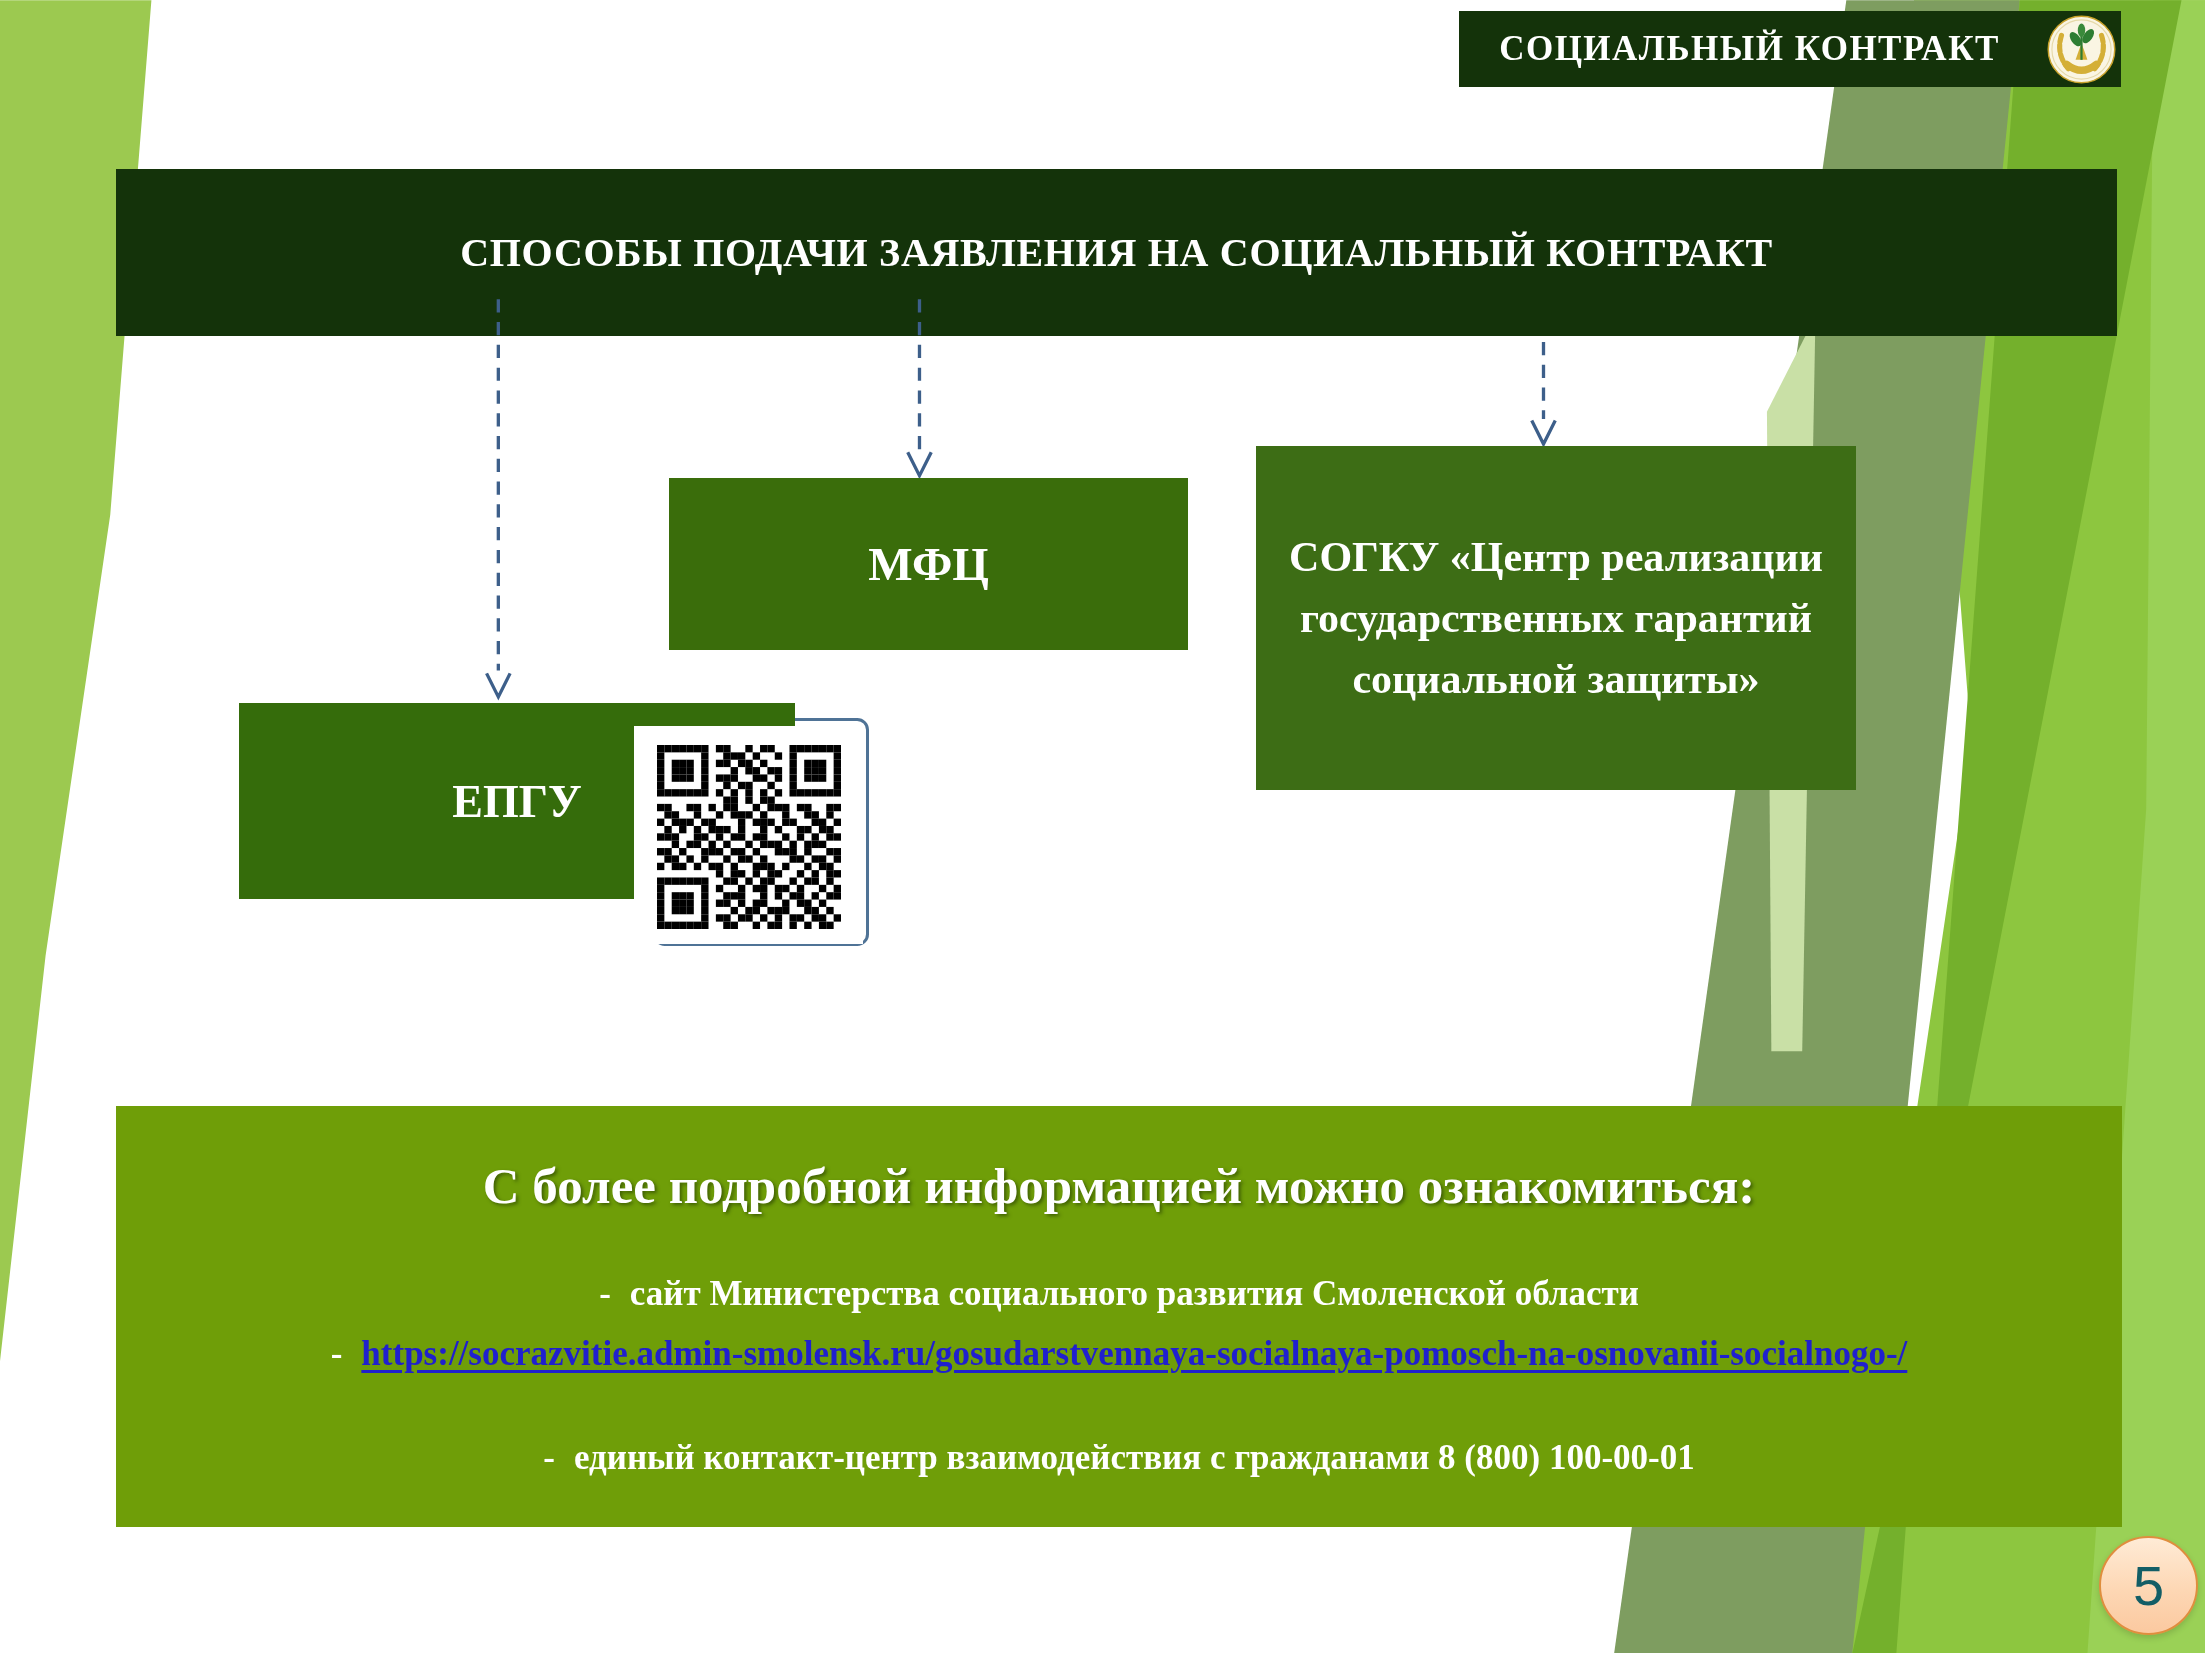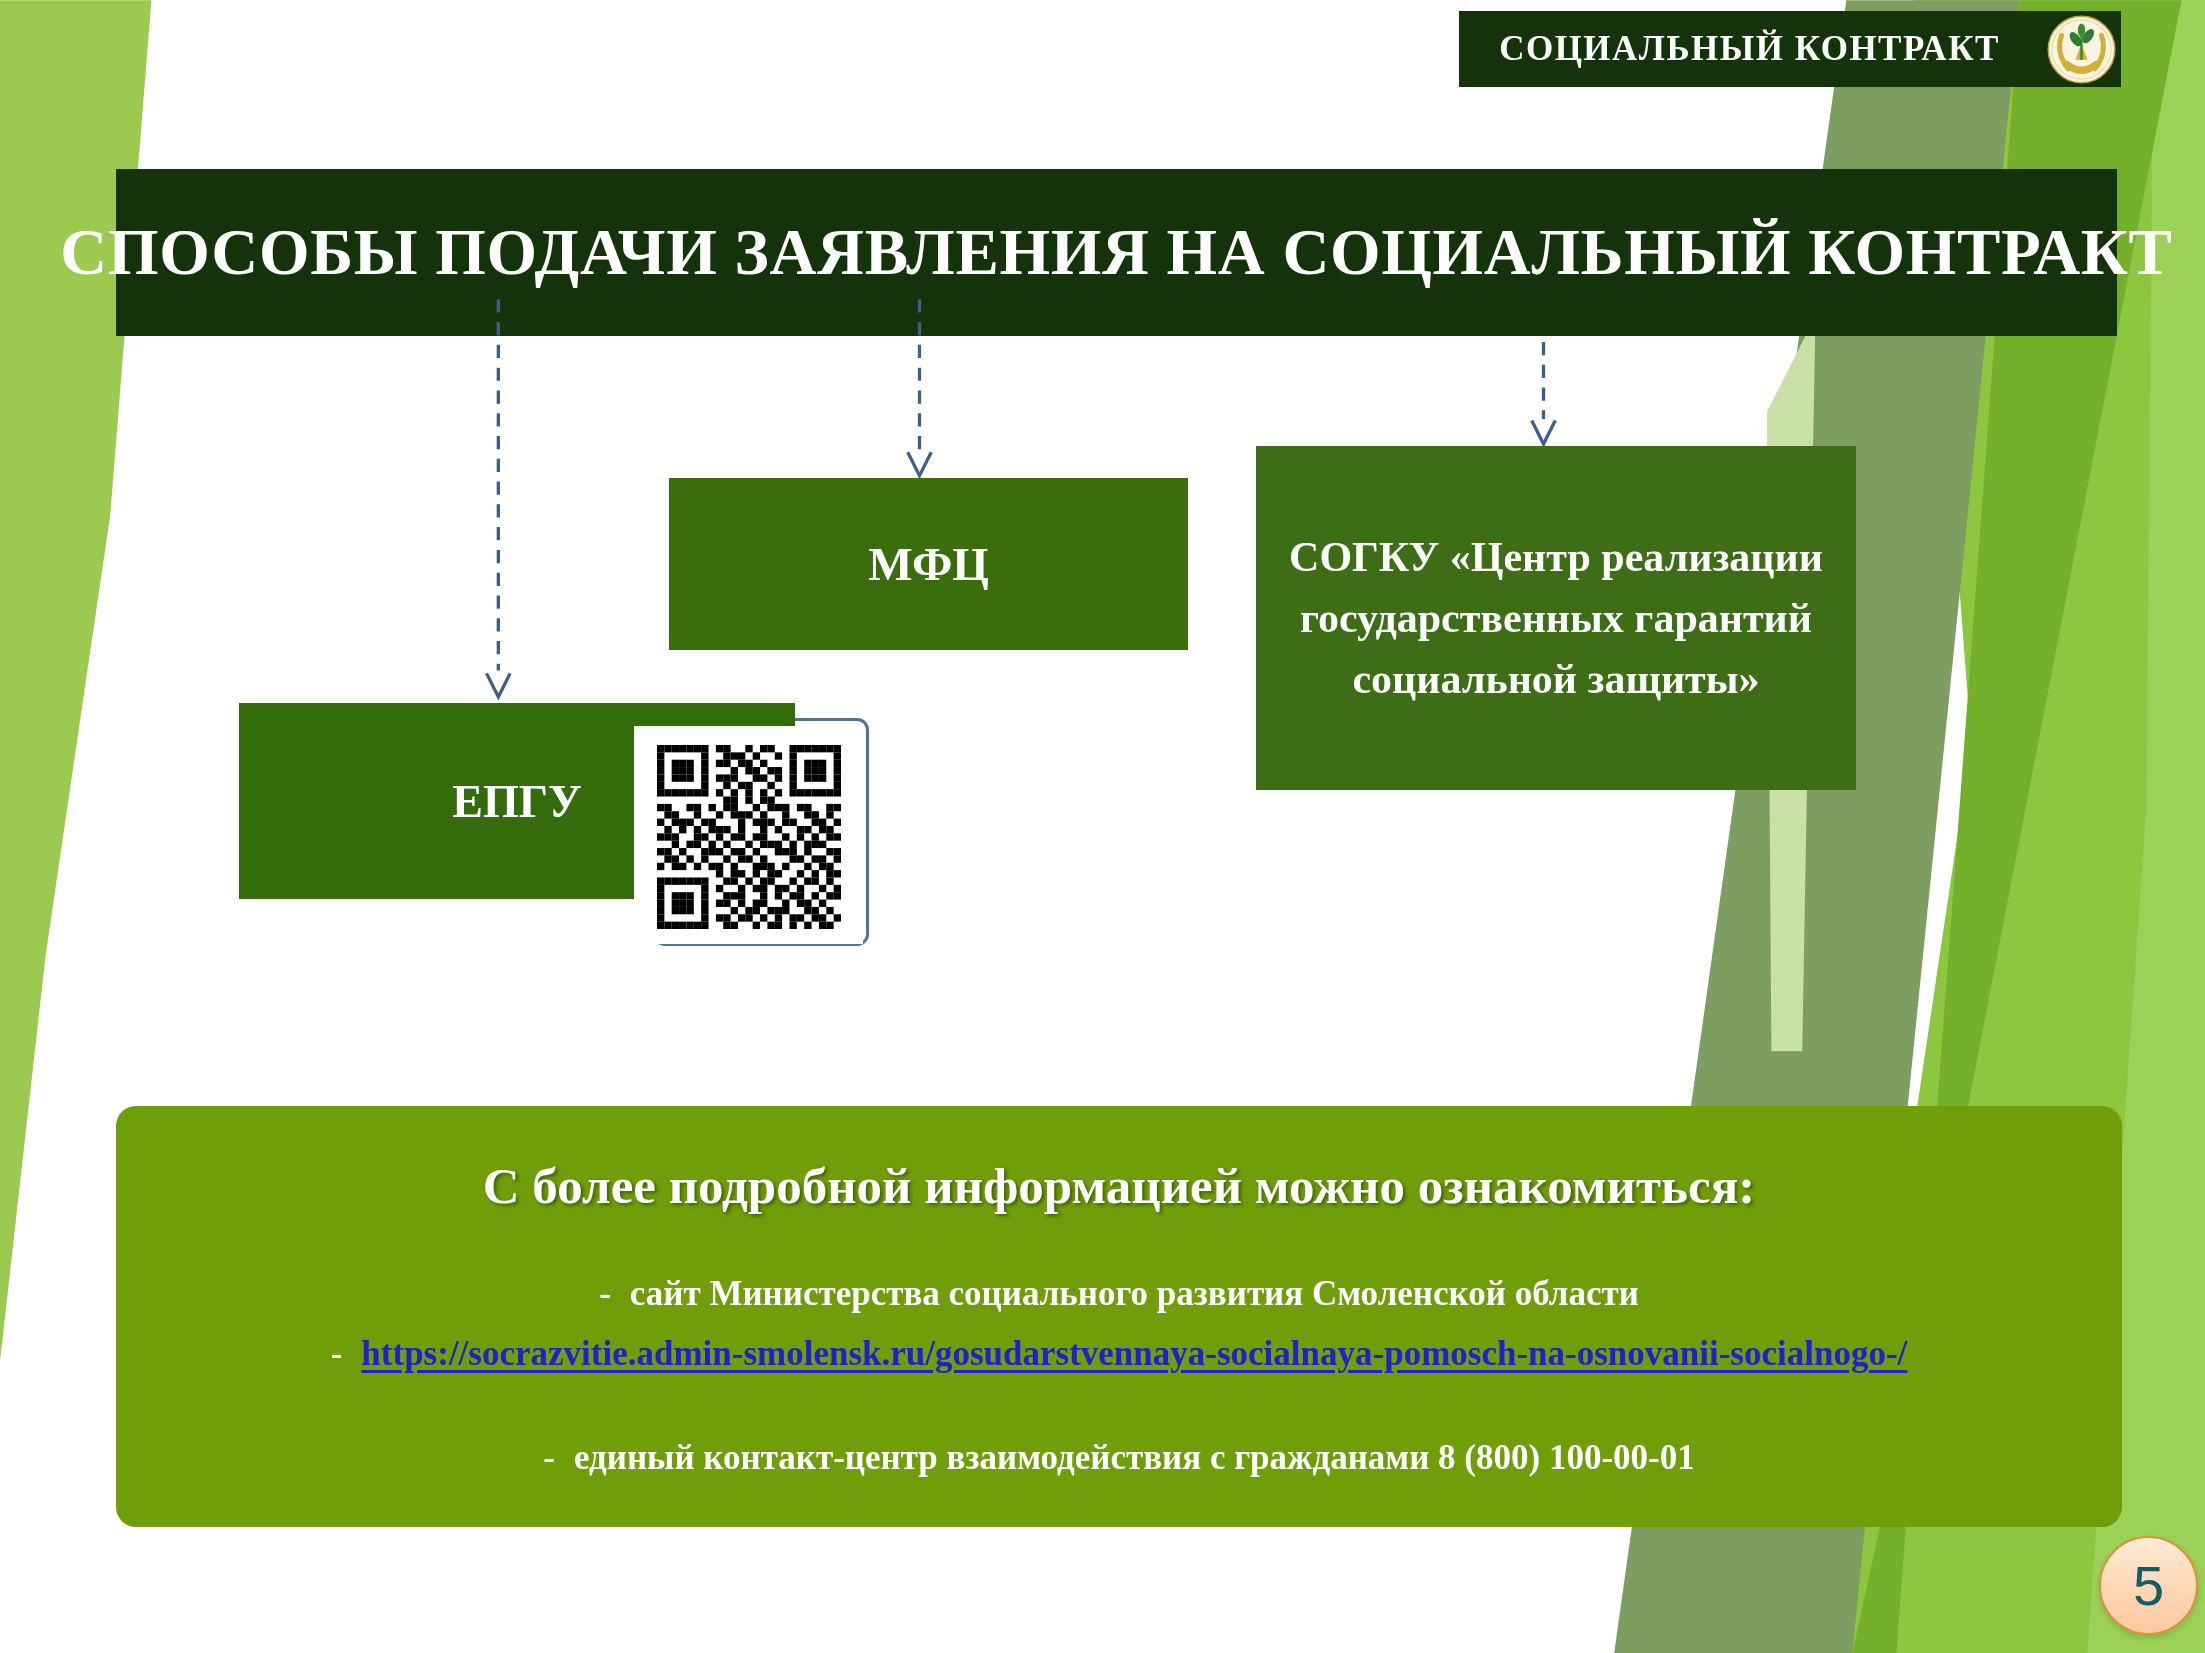--- a/index.html
+++ b/index.html
@@ -9,39 +9,39 @@
 
   
   .banner{position:absolute;left:1459px;top:11px;width:662px;height:76px;background:#14330A;
           display:flex;align-items:center;justify-content:center;}
   .banner-text{color:#FFFFFF;font-weight:bold;font-size:35px;letter-spacing:1.5px;padding-right:81px;white-space:nowrap;}
   .logo{position:absolute;right:4.4px;top:2.9px;width:71px;height:71px;}
 
   
   .titlebar{position:absolute;left:116px;top:169px;width:2001px;height:167px;background:#14330A;
             display:flex;align-items:center;justify-content:center;}
-  .titlebar span{color:#FFFFFF;font-weight:bold;font-size:65px;letter-spacing:0.7px;white-space:nowrap;}
+  .titlebar span{color:#FFFFFF;font-weight:bold;font-size:40px;letter-spacing:0.7px;white-space:nowrap;}
 
   
   .box{position:absolute;display:flex;align-items:center;justify-content:center;text-align:center;color:#fff;font-weight:bold;}
   .mfc{left:669px;top:478px;width:519px;height:172px;background:#3A6D0B;font-size:47px;font-family:Liberation Serif, serif;}
   .sogku{left:1256px;top:446px;width:600px;height:344px;background:#3D6D15;font-size:42px;}
   .sogku .lines div{line-height:61px;white-space:nowrap;}
   .epgu{left:239px;top:703px;width:556px;height:196px;background:#356C0B;font-size:46px;}
 
   
   .qr-frame{position:absolute;left:653px;top:718px;width:210px;height:222px;background:#FFFFFF;
             border:3.7px solid #4F7396;border-radius:11.8px;}
   .qr-panel{position:absolute;left:634px;top:726px;width:229px;height:218px;background:#FFFFFF;}
   .qr-panel svg{position:absolute;left:23px;top:19px;}
 
   .arrows{position:absolute;left:0;top:0;width:2205px;height:1654px;pointer-events:none;}
 
   
-  .infobox{position:absolute;left:116px;top:1106px;width:2006px;height:421px;background:#6F9E08;border-radius:20px;}
+  .infobox{position:absolute;left:116px;top:1106px;width:2006px;height:421px;background:#6F9E08;}
   .info-heading{position:absolute;left:0;top:51px;width:100%;text-align:center;color:#fff;font-weight:bold;font-size:51px;
                 text-shadow:2.2px 2.2px 3.7px rgba(25,45,0,0.55);white-space:nowrap;}
   .info-line{position:absolute;left:0;width:100%;text-align:center;color:#fff;font-weight:bold;font-size:35px;white-space:nowrap;}
   .l2{top:168px;}
   .l3{top:228px;}
   .l4{top:332px;}
   .dash{color:#fff;font-weight:bold;margin-right:19px;}
   .link{color:#2020CE;text-decoration-thickness:2.9px;text-underline-offset:5.1px;font-weight:bold;}
 
   

